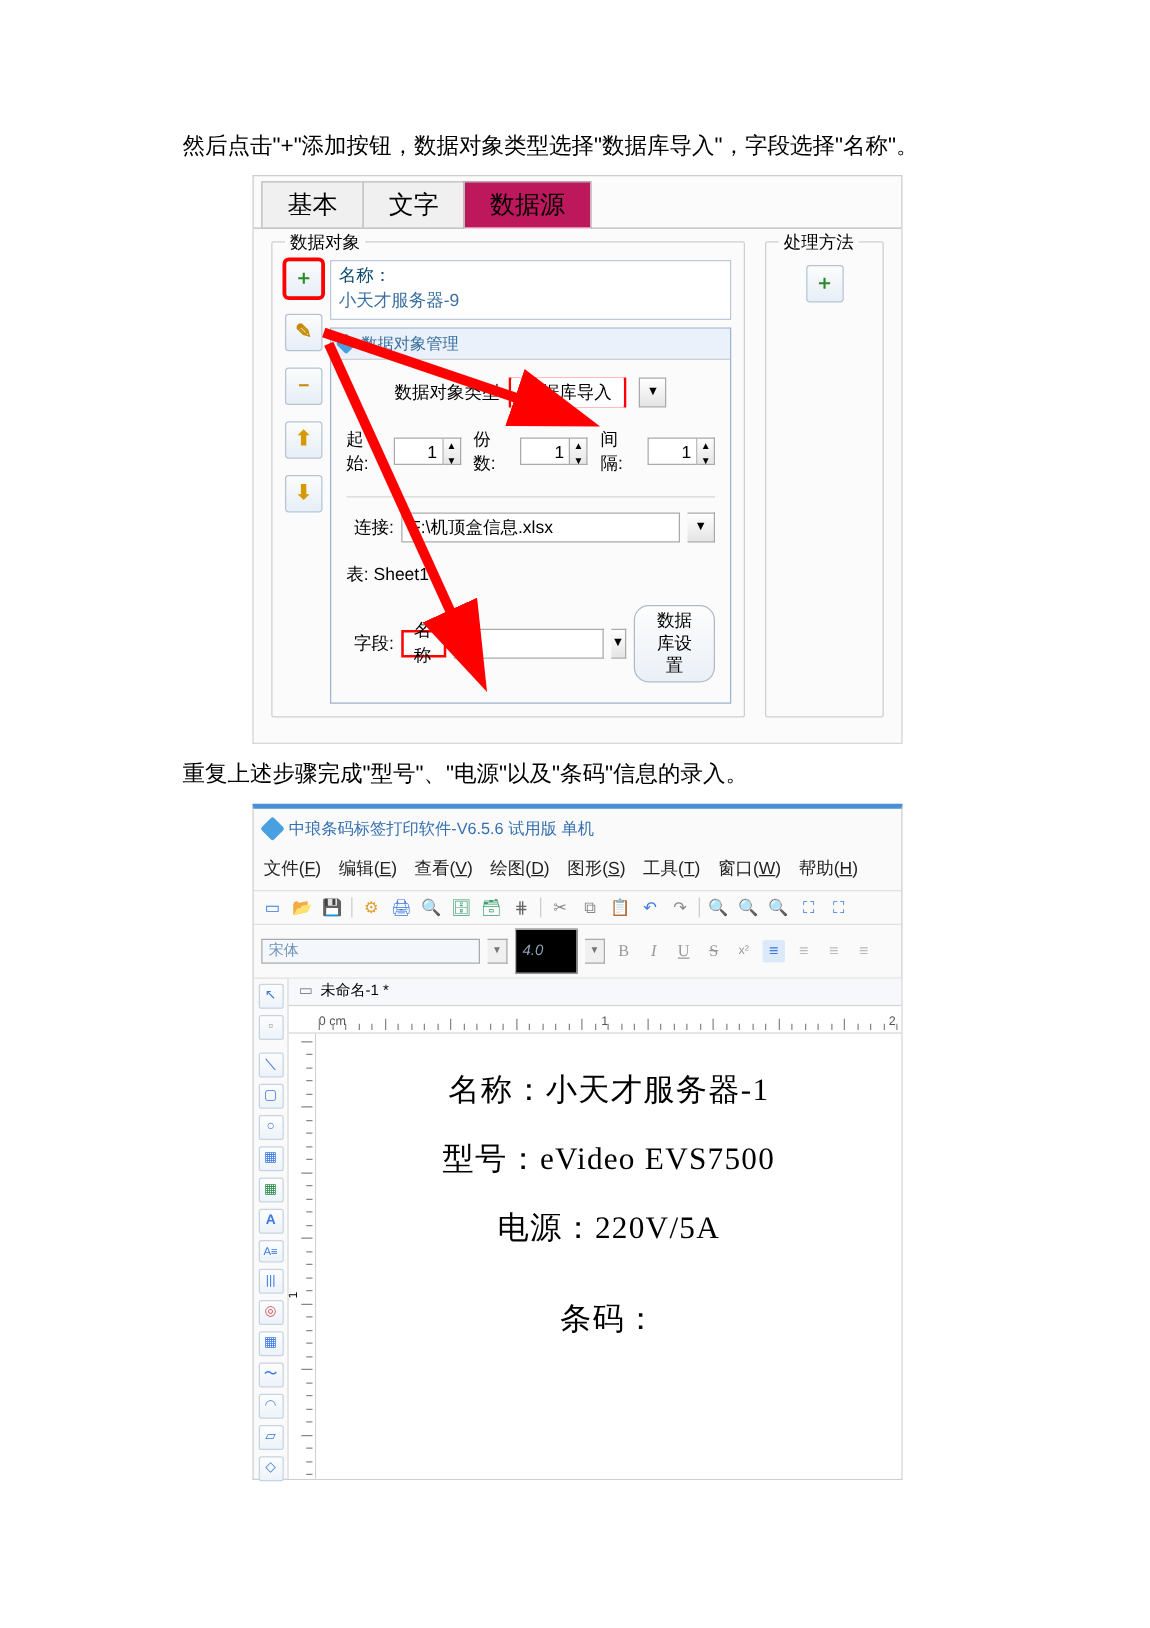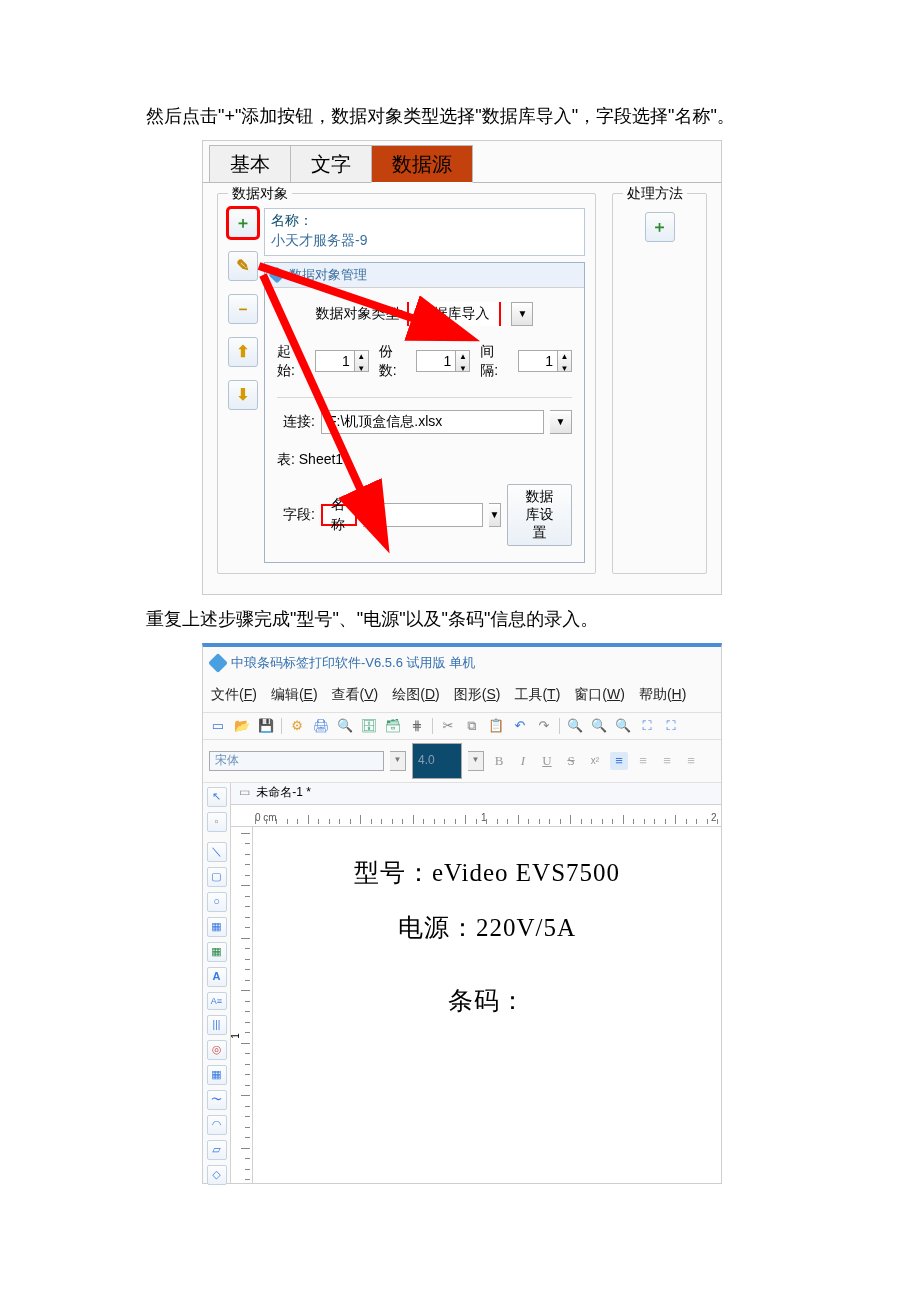--- a/index.html
+++ b/index.html
@@ -21,21 +21,21 @@
       background: #fbfbfb;
       border: 1px solid #ccc;
       font-size: 15px;
       position: relative;
       line-height: 1.4;
     }
     .d1-titlebar { display: flex; align-items: center; gap: 8px; padding: 4px 6px; background: #f4f8fd; border-bottom: 1px solid #d5d5d5; color: #3a6f9f; }
     .d1-titlebar .app-icon { width: 16px; height: 16px; background: #4a9fe0; display: inline-block; border-radius: 2px; transform: rotate(45deg); }
     .d1-tabs { display: flex; padding: 4px 6px 0 6px; }
     .d1-tab { padding: 4px 20px; border: 1px solid #bbb; background: #f0f0f0; margin-right: -1px; font-size: 20px; }
-    .d1-tab.active { background: #c2410c; border-bottom-color: #fff; position: relative; }
+    .d1-tab.active { background: #be185d; border-bottom-color: #fff; position: relative; }
     .d1-body { border-top: 1px solid #bbb; margin-top: -1px; padding: 10px 14px 20px 14px; background: #fbfbfb; display: flex; gap: 16px; }
     .gbox { border: 1px solid #cfcfcf; border-radius: 2px; padding: 14px 10px 10px 10px; position: relative; }
     .gbox-title { position: absolute; top: -10px; left: 10px; background: #fbfbfb; padding: 0 4px; font-size: 14px; }
     .gbox.data-obj { flex: 1; }
     .gbox.proc { width: 95px; }
     .row-btns { display: flex; flex-direction: column; gap: 13px; }
     .sqbtn {
       width: 30px; height: 30px; border: 1px solid #b4c3d4; background: linear-gradient(#fcfcfc,#e6eef7);
       display: flex; align-items: center; justify-content: center; border-radius: 3px; font-size: 16px; font-weight: bold;
     }
@@ -60,42 +60,42 @@
     .spin { display: inline-flex; align-items: center; }
     .spin input { width: 40px; height: 22px; text-align: right; padding: 0 4px; border: 1px solid #aaa; font-size: 14px; }
     .spin .arrows { width: 14px; height: 22px; border: 1px solid #aaa; border-left: none; background: linear-gradient(#fcfcfc,#e6e6e6); font-size: 8px; display: flex; flex-direction: column; }
     .spin .arrows span { flex: 1; display: flex; align-items: center; justify-content: center; }
 
     .long-input { flex: 1; height: 24px; border: 1px solid #aaa; background: #fff; padding: 2px 6px; display: flex; align-items: center; font-size: 14px; }
     .long-dd { width: 22px; height: 24px; border: 1px solid #aaa; border-left: none; background: linear-gradient(#fff,#e4e4e4); display: flex; align-items: center; justify-content: center; font-size: 10px; }
     .ddfield { width: 180px; }
     .fieldbox { border: 2px solid #f00; padding: 1px 8px; background: #fff; height: 22px; display: inline-flex; align-items: center; }
     .btn-right {
-      margin-left: auto; padding: 3px 12px; border: 1px solid #b0b9c4; background: linear-gradient(#fdfdfd,#eaf0f7); border-radius: 2px; font-size: 14px;
+      margin-left: auto; padding: 3px 12px; border: 1px solid #b0b9c4; background: linear-gradient(#fdfdfd,#eaf0f7); border-radius: 12px; font-size: 14px;
     }
 
     
     .red-arrow {
       position: absolute; z-index: 5; pointer-events: none;
     }
 
     
     .editor {
       width: 520px; margin: 6px 0 0 92px; background: #fafafa; border: 1px solid #cfcfcf; border-top: 4px solid #4a8fd6;
       font-size: 13px; position: relative; text-align: center;
     }
     .ed-title { padding: 4px 8px; display: flex; align-items: center; gap: 6px; color: #3570b0; font-size: 13px; }
     .ed-title .app-icon { width: 14px; height: 14px; background: #4a9fe0; display: inline-block; border-radius: 2px; transform: rotate(45deg); }
     .menubar { padding: 4px 8px; display: flex; gap: 14px; font-size: 14px; color: #222; }
     .menubar span u { text-decoration: underline; }
     .toolbar { padding: 4px 6px; display: flex; gap: 6px; border-top: 1px solid #e0e0e0; border-bottom: 1px solid #e0e0e0; flex-wrap: nowrap; overflow: hidden; align-items: center; }
     .tb-icon { width: 18px; height: 18px; display: inline-flex; align-items: center; justify-content: center; font-size: 13px; border-radius: 2px; }
     .toolbar2 { padding: 3px 6px; display: flex; gap: 6px; border-bottom: 1px solid #e0e0e0; align-items: center; }
     .fontname { width: 175px; height: 20px; border: 1px solid #aaa; background: #f4f7fb; color: #6e92b8; padding: 0 5px; font-size: 12px; display: flex; align-items: center; }
-    .fontsize { width: 50px; height: 36px; border: 1px solid #aaa; background: #0c4a6e; color: #8ca0b2; padding: 0 5px; font-size: 12px; display: flex; align-items: center; }
+    .fontsize { width: 50px; height: 36px; border: 1px solid #aaa; background: #000000; color: #8ca0b2; padding: 0 5px; font-size: 12px; display: flex; align-items: center; font-style: italic; }
     .ddmini { width: 16px; height: 20px; border: 1px solid #aaa; border-left: none; background: #f0f0f0; display: flex; align-items: center; justify-content: center; font-size: 8px; color: #777; }
 
     .ed-body { display: flex; height: 400px; }
     .left-tools { width: 28px; border-right: 1px solid #d2d2d2; padding: 4px 2px; display: flex; flex-direction: column; gap: 5px; align-items: center; }
     .lt { width: 20px; height: 20px; border: 1px solid #c6d3e2; background: linear-gradient(#fdfdfd,#edf3fa); border-radius: 2px; display: flex; align-items: center; justify-content: center; font-size: 11px; }
     .ed-main { flex: 1; position: relative; background: #fff; overflow: hidden; }
     .doc-tab { height: 22px; border-bottom: 1px solid #d0d0d0; display: flex; align-items: center; padding: 0 8px; gap: 6px; background: #f6f8fb; font-size: 12px; }
     .ruler-h { height: 22px; border-bottom: 1px solid #d0d0d0; background: #fff; position: relative; font-size: 10px; color: #555; }
     .ruler-h span.lbl { position: absolute; top: 4px; }
     .ruler-h .tick { position: absolute; top: 14px; width: 1px; height: 5px; background: #888; }
@@ -381,20 +381,21 @@
           <div class="tick" style="top: 289.5px;"></div>
           <div class="tick" style="top: 300px;"></div>
           <div class="tick" style="top: 310.5px;"></div>
           <div class="tick big" style="top: 321px;"></div>
           <div class="tick" style="top: 331.5px;"></div>
           <div class="tick" style="top: 342px;"></div>
           <div class="tick" style="top: 352.5px;"></div>
         </div>
       <div class="canvas-area">
         <div class="canvas-text">
+          <div>名称：小天才服务器-1</div>
           <div>型号：eVideo EVS7500</div>
           <div>电源：220V/5A</div>
           <div style="height:18px;"></div>
           <div>条码：</div>
         </div>
       </div>
     </div>
   </div>
 </div>
 

